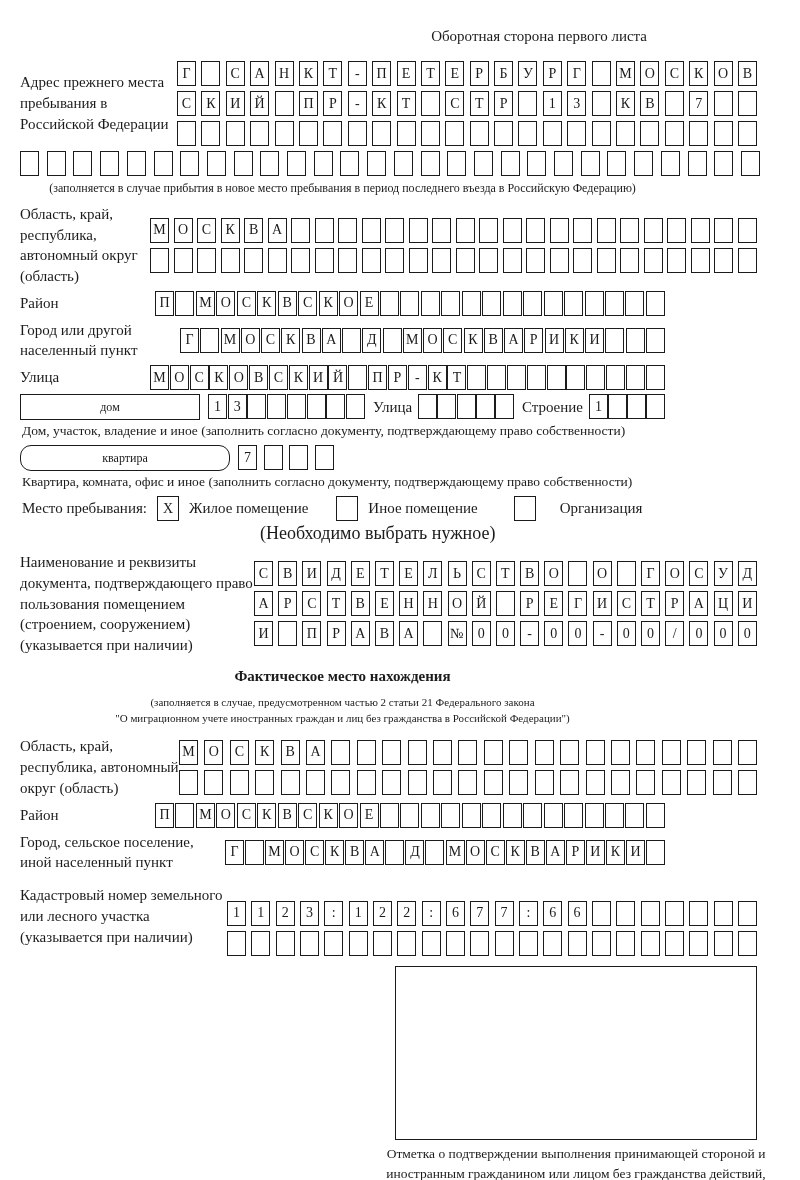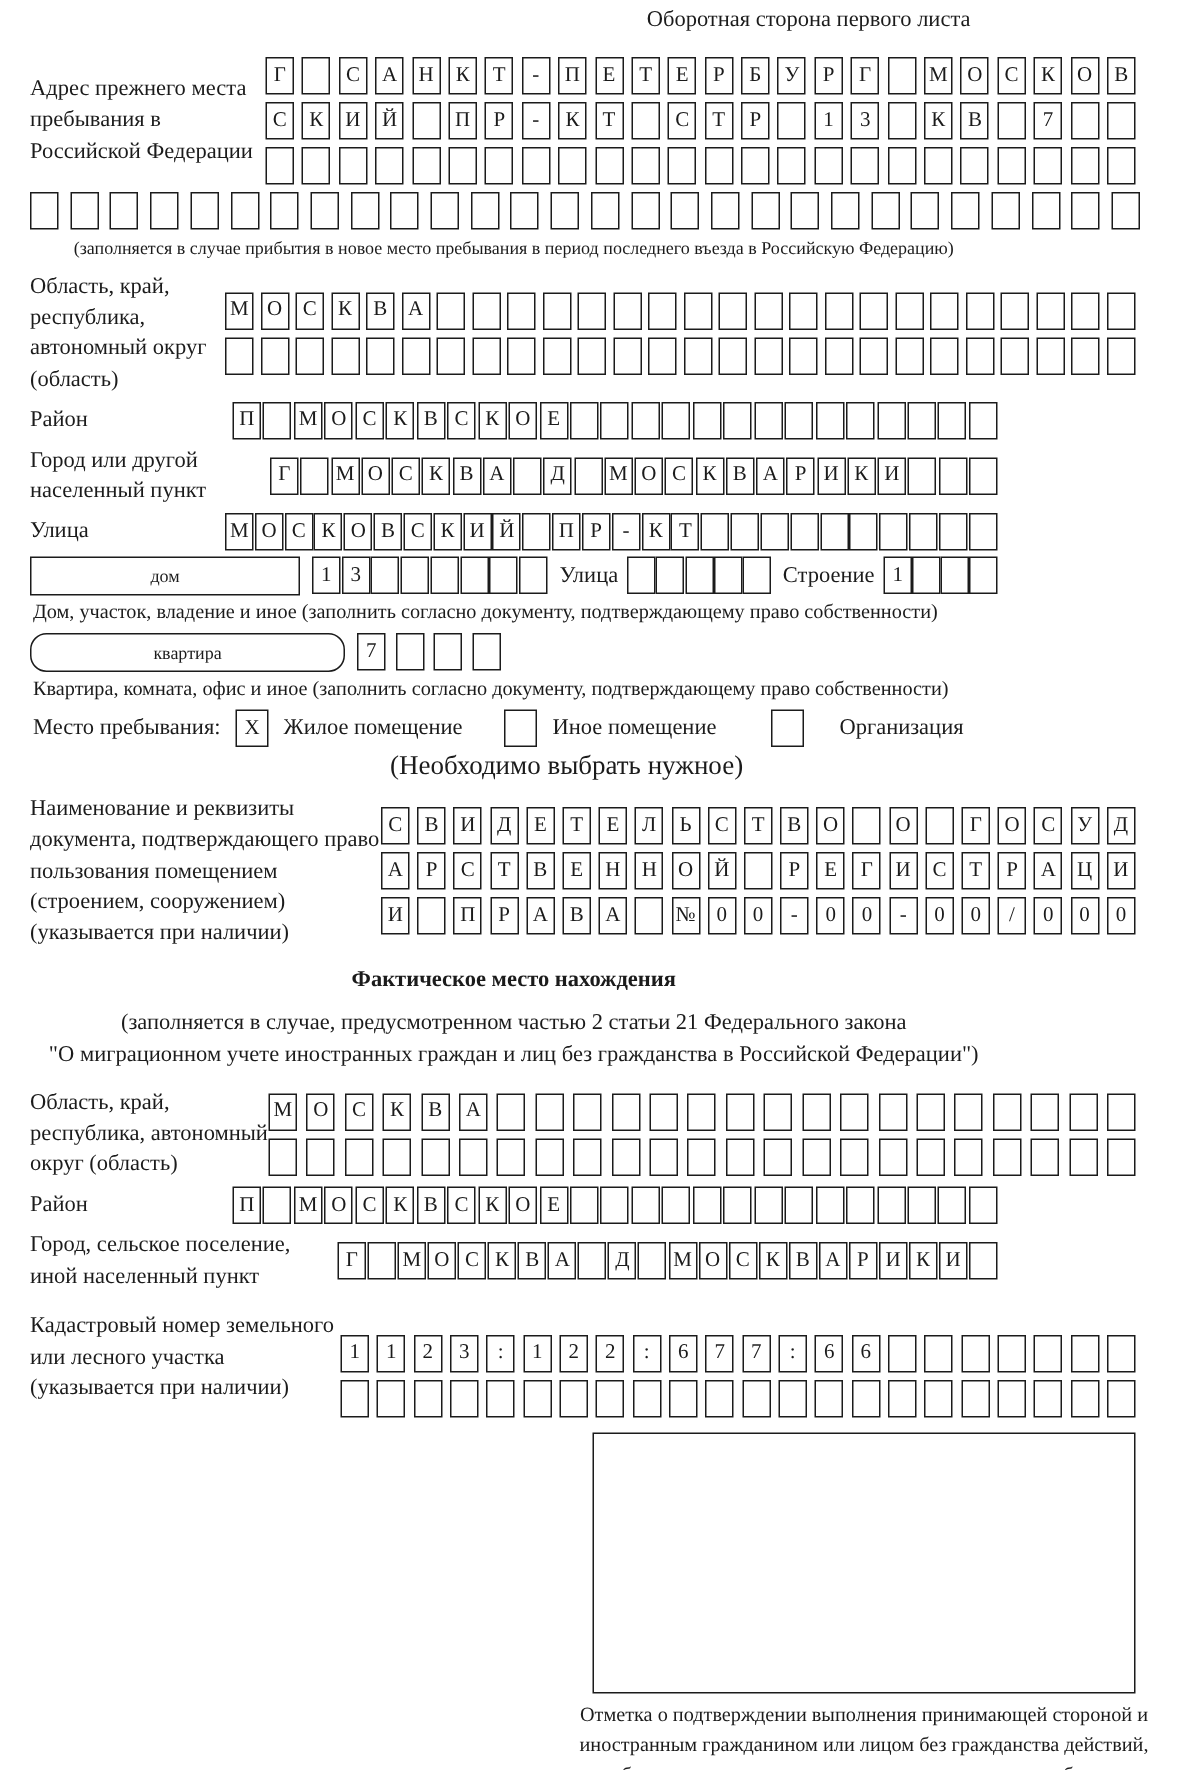--- a/index.html
+++ b/index.html
@@ -2,21 +2,21 @@
 <html><head>
 <meta charset="utf-8">
 <style>
   * { margin:0; padding:0; box-sizing:border-box; }
   html,body { background:#ffffff; }
   body {
     width:800px; height:1180px; overflow:hidden;
     font-family:"Liberation Serif", serif;
     color:#1b1b1b;
   }
-  .page { width:705px; height:1180px; padding:5px 40px 0 20px; position:relative; }
+  .page { width:705px; height:1180px; padding:28px 40px 0 20px; position:relative; }
 
   .side-note { text-align:right; font-size:15px; padding-right:18px; margin-bottom:16px; }
 
   .frow { display:flex; align-items:center; margin-bottom:4px; }
   .flabel { font-size:15px; line-height:1.38; }
   .rowscol { display:flex; flex-direction:column; gap:5px; }
 
   .cells { display:flex; justify-content:space-between; }
   .cb {
     width:19px; height:25px; flex:0 0 19px;
@@ -68,21 +68,21 @@
 
   .ck-row { display:flex; align-items:center; margin:6px 0 2px 2px; font-size:15px; }
   .ckbox {
     width:22px; height:25px; flex:0 0 22px;
     border:1.6px solid #1b1b1b;
     display:flex; align-items:center; justify-content:center;
     font-size:14px; margin:0 10px;
   }
   .ck-note { font-size:18px; margin:1px 0 8px 240px; }
 
-  .fact-cap { font-size:15px; text-align:center; line-height:1.45; }
+  .fact-cap { font-size:11px; text-align:center; line-height:1.45; }
 
   .stamp-wrap { margin-top:10px; margin-left:375px; width:362px; }
   .stamp-box { width:362px; height:174px; border:1.8px solid #1b1b1b; background:#fff; }
   .stamp-cap { width:390px; margin-left:-14px; text-align:center; font-size:13.5px; line-height:1.5; margin-top:4px; }
 </style>
 </head>
 <body>
 
 <div class="page">
 

